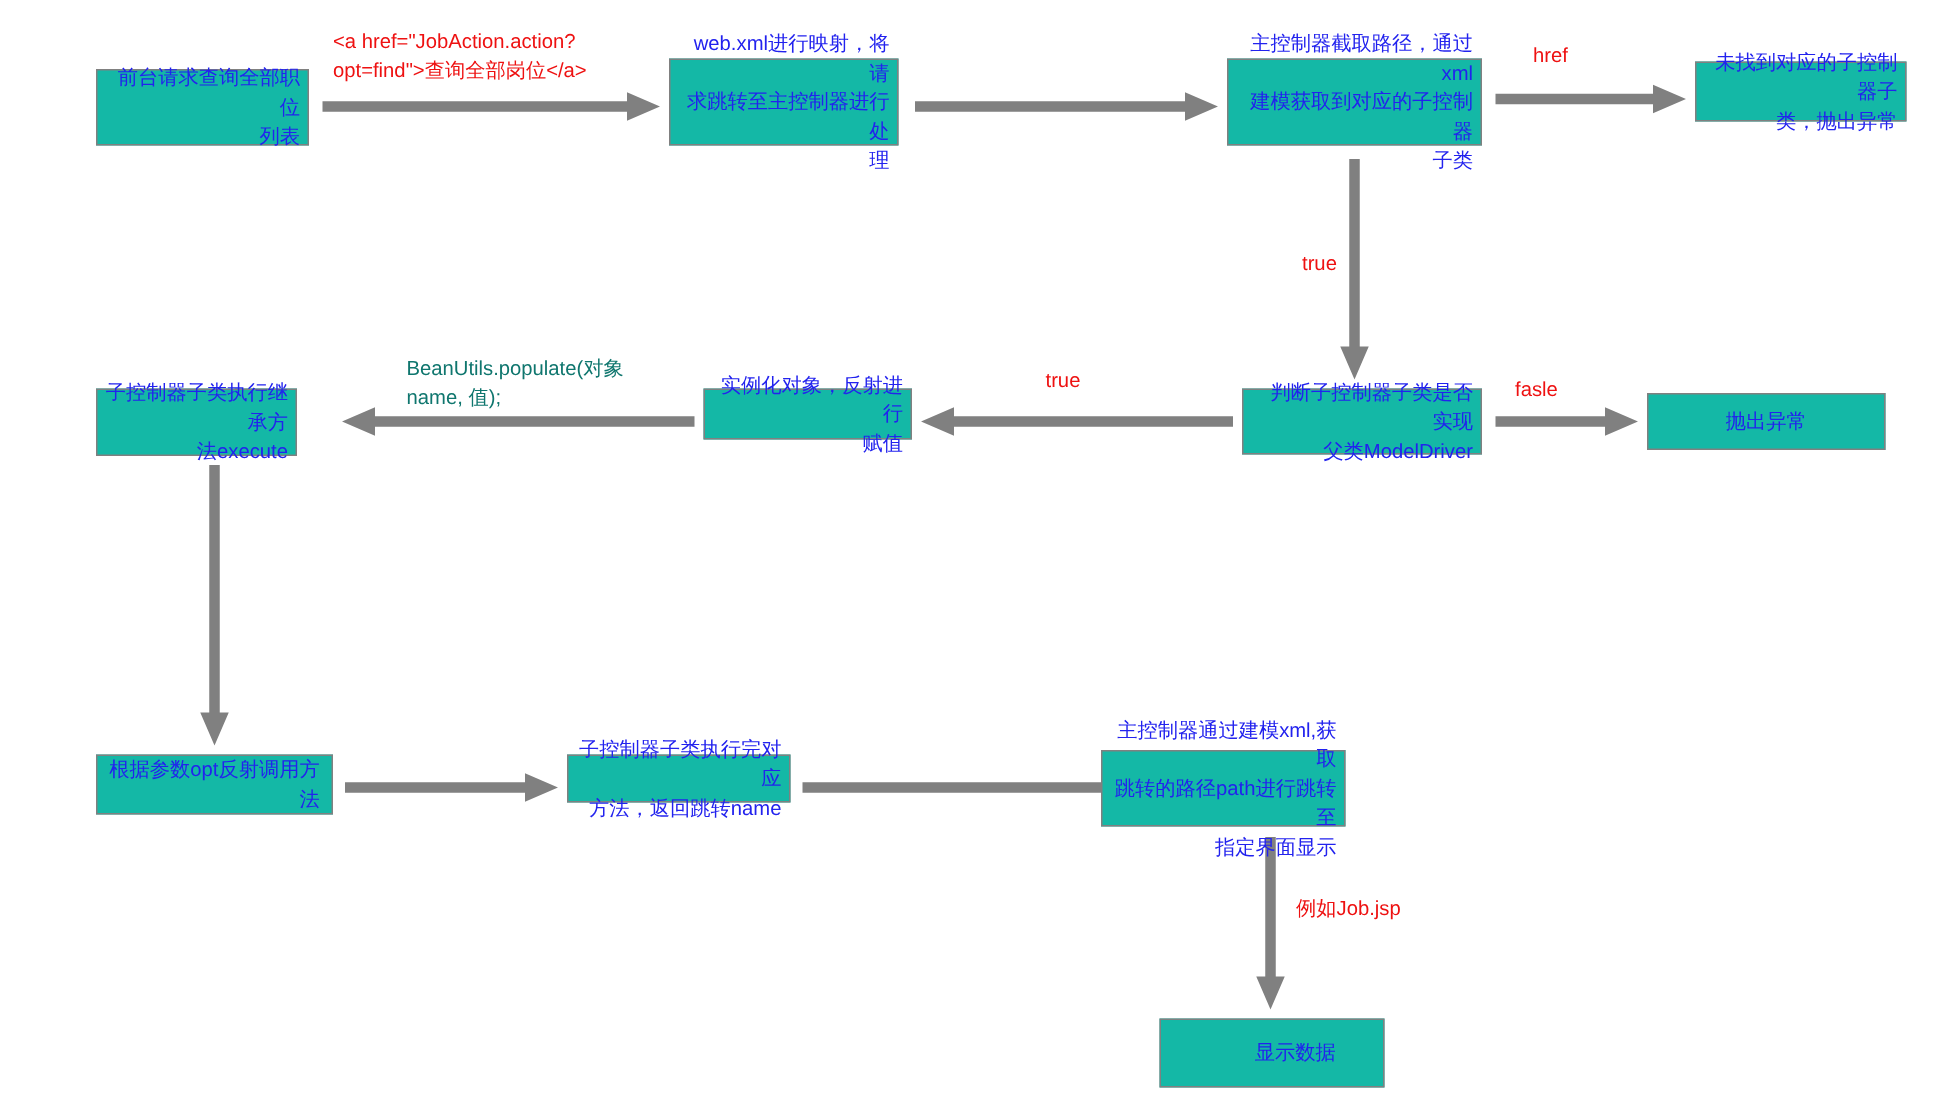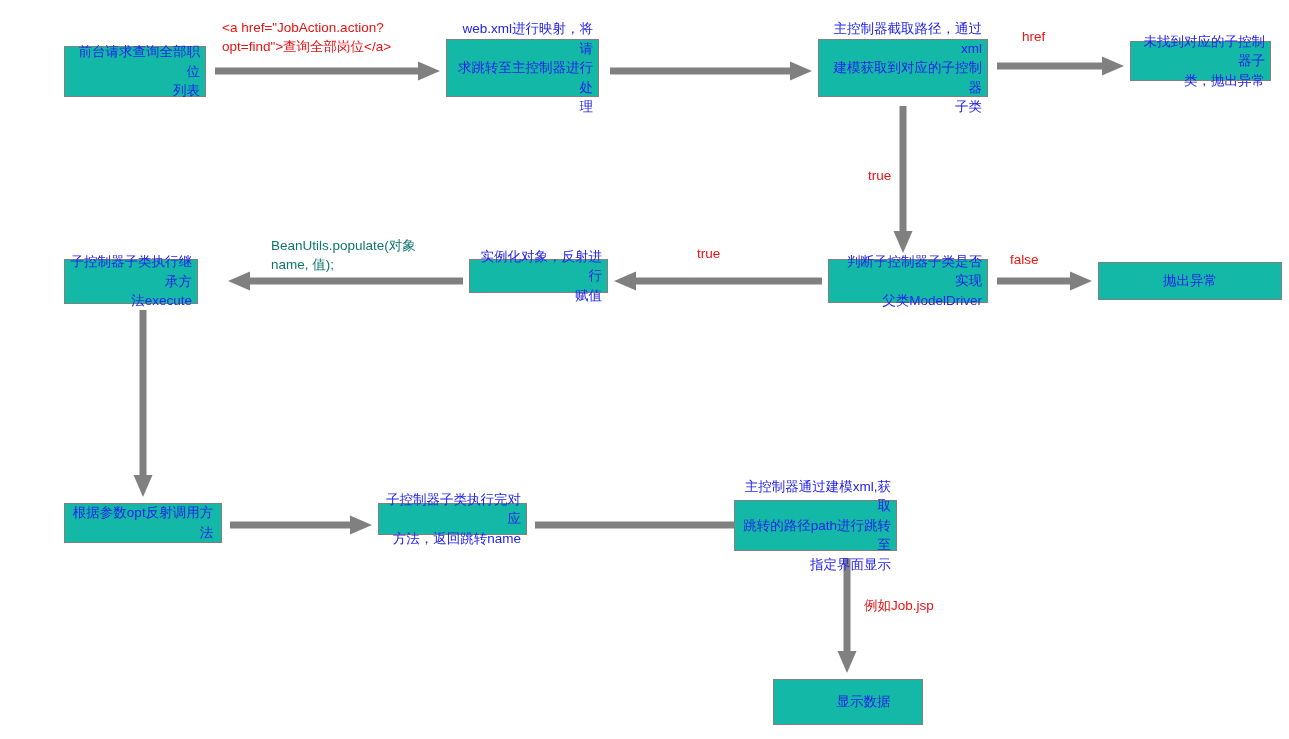--- a/index.html
+++ b/index.html
@@ -95,38 +95,38 @@
       <div class="node" style="left: 446px; top: 39px; width: 153px; height: 58px; border-color: rgb(128, 128, 128); color: rgb(34, 34, 238);">web.xml进行映射，将请
 求跳转至主控制器进行处
 理</div>
       <div class="node" style="left: 818px; top: 39px; width: 170px; height: 58px; border-color: rgb(128, 128, 128); color: rgb(34, 34, 238);">主控制器截取路径，通过xml
 建模获取到对应的子控制器
 子类</div>
       <div class="node" style="left: 1130px; top: 41px; width: 141px; height: 40px; border-color: rgb(128, 128, 128); color: rgb(34, 34, 238);">未找到对应的子控制器子
 类，抛出异常</div>
       <div class="node" style="left: 828px; top: 259px; width: 160px; height: 44px; border-color: rgb(128, 128, 128); color: rgb(34, 34, 238);">判断子控制器子类是否实现
 父类ModelDriver</div>
-      <div class="node" style="left: 1098px; top: 262px; width: 184px; height: 38px; border-color: rgb(128, 128, 128); color: rgb(34, 34, 238);">抛出异常</div>
+      <div class="node" style="left: 1098px; top: 262px; width: 159px; height: 38px; border-color: rgb(128, 128, 128); color: rgb(34, 34, 238);">抛出异常</div>
       <div class="node" style="left: 469px; top: 259px; width: 139px; height: 34px; border-color: rgb(128, 128, 128); color: rgb(34, 34, 238);">实例化对象，反射进行
 赋值</div>
       <div class="node" style="left: 64px; top: 259px; width: 134px; height: 45px; border-color: rgb(128, 128, 128); color: rgb(34, 34, 238);">子控制器子类执行继承方
 法execute</div>
       <div class="node" style="left: 64px; top: 503px; width: 158px; height: 40px; border-color: rgb(128, 128, 128); color: rgb(34, 34, 238);">根据参数opt反射调用方
 法</div>
       <div class="node" style="left: 378px; top: 503px; width: 149px; height: 32px; border-color: rgb(128, 128, 128); color: rgb(34, 34, 238);">子控制器子类执行完对应
 方法，返回跳转name</div>
       <div class="node" style="left: 734px; top: 500px; width: 163px; height: 51px; border-color: rgb(128, 128, 128); color: rgb(34, 34, 238);">主控制器通过建模xml,获取
 跳转的路径path进行跳转至
 指定界面显示</div>
       <div class="node" style="left: 773px; top: 679px; width: 150px; height: 46px; border-color: rgb(128, 128, 128); color: rgb(34, 34, 238); padding-left: 36px;">显示数据</div>
     </div>
   <div id="label-layer">
       <div class="edge-label" style="left: 222px; top: 19px; color: rgb(238, 17, 17);">&lt;a href="JobAction.action?
 opt=find"&gt;查询全部岗位&lt;/a&gt;</div>
       <div class="edge-label" style="left: 1022px; top: 28px; color: rgb(238, 17, 17);">href</div>
       <div class="edge-label" style="left: 868px; top: 167px; color: rgb(238, 17, 17);">true</div>
-      <div class="edge-label" style="left: 1010px; top: 251px; color: rgb(238, 17, 17);">false</div>
+      <div class="edge-label" style="left: 1010px; top: 251px; color: rgb(238, 17, 17);">fasle</div>
       <div class="edge-label" style="left: 697px; top: 245px; color: rgb(238, 17, 17);">true</div>
       <div class="edge-label" style="left: 271px; top: 237px; color: #0f766e;">BeanUtils.populate(对象
 name, 值);</div>
       <div class="edge-label" style="left: 864px; top: 597px; color: rgb(238, 17, 17);">例如Job.jsp</div>
     </div>
 </div>
 
 </body></html>

